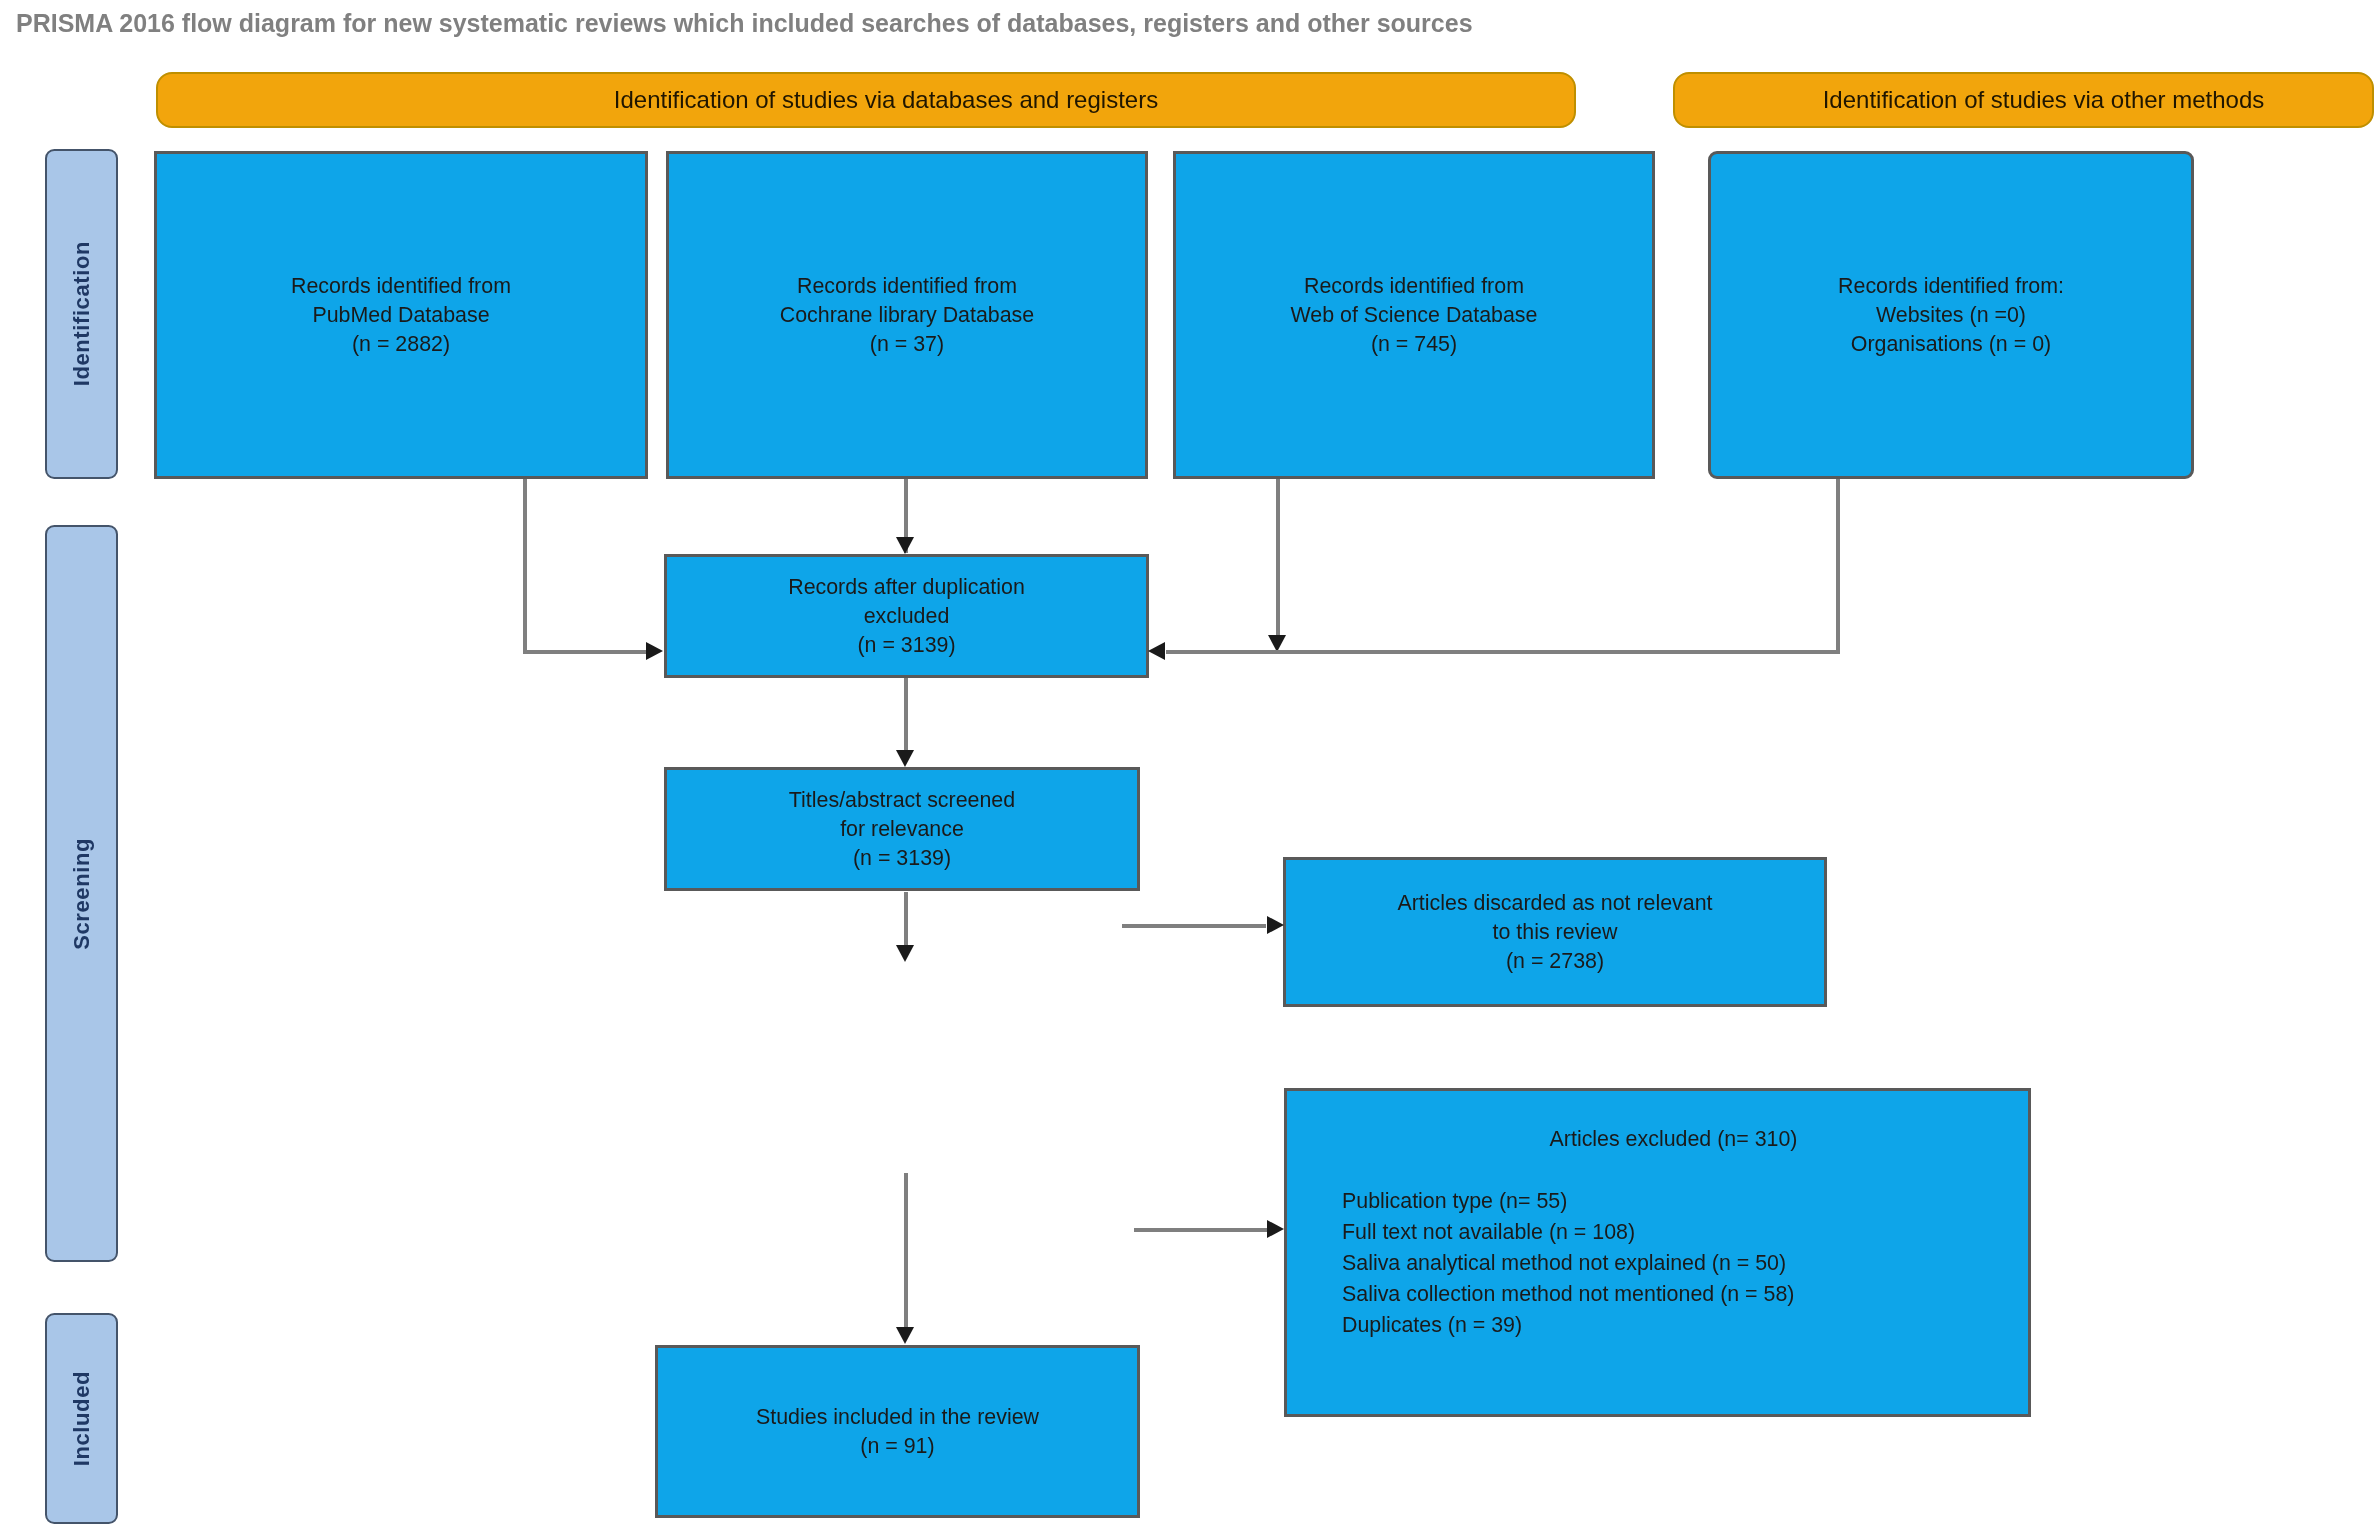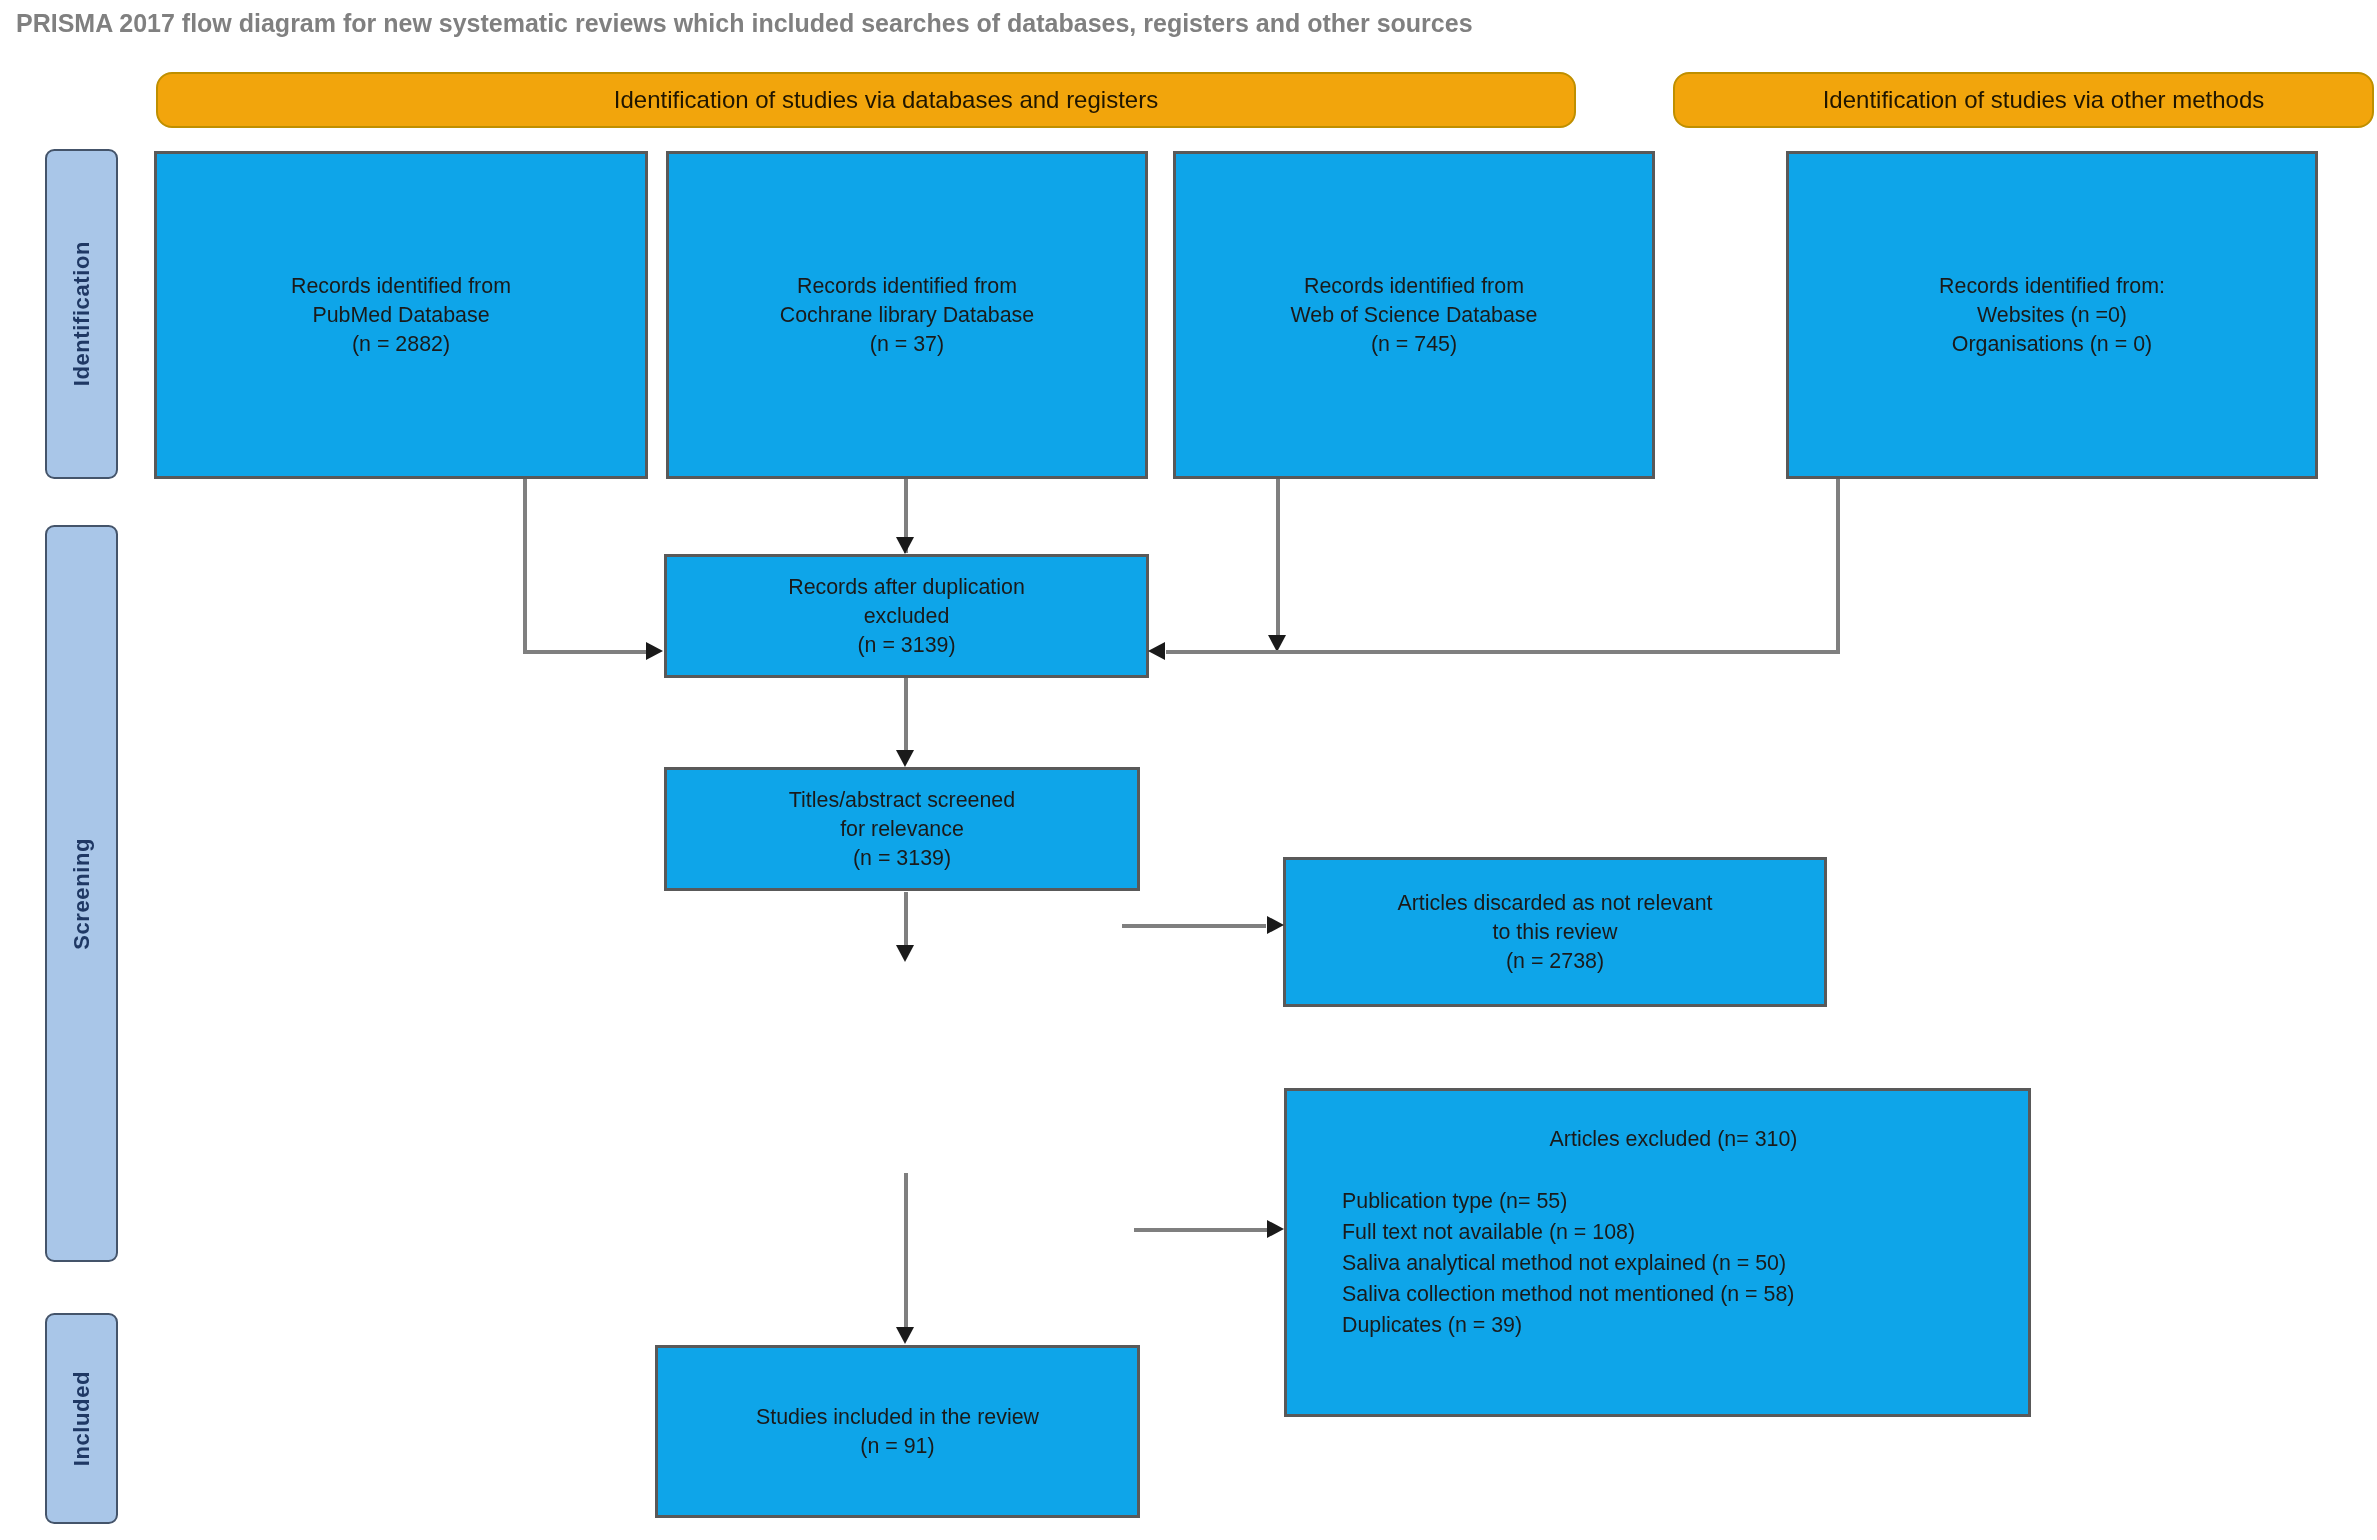--- a/index.html
+++ b/index.html
@@ -53,21 +53,21 @@
   .ah-left{  border-top:9.8px solid transparent; border-bottom:9.8px solid transparent;
              border-right:17.3px solid var(--arrow-head); }
   .ah-down{  border-left:9.8px solid transparent; border-right:9.8px solid transparent;
              border-top:17.3px solid var(--arrow-head); }
 </style>
 </head>
 <body>
 
 <div class="canvas">
 
-  <div class="title">PRISMA 2017 flow diagram for new systematic reviews which included searches of databases, registers and other sources</div>
+  <div class="title">PRISMA 2016 flow diagram for new systematic reviews which included searches of databases, registers and other sources</div>
 
   <div class="banner" style="left:156px; top:72px; width:1420px;">
     <span>Identification of studies via databases and registers</span>
   </div>
   <div class="banner" style="left:1673px; top:72px; width:701px;">
     <span>Identification of studies via other methods</span>
   </div>
 
   <div class="bar" style="top:149px; height:330px;">
     <span class="vtext">Identification</span>
@@ -93,21 +93,21 @@
       <div>(n = 37)</div>
     </div>
   </div>
   <div class="box" style="left:1173px; top:151px; width:482px; height:328px;">
     <div class="btxt">
       <div>Records identified from</div>
       <div>Web of Science Database</div>
       <div>(n = 745)</div>
     </div>
   </div>
-  <div class="box" style="left:1786px; top:151px; width:532px; height:328px;">
+  <div class="box" style="left:1708px; top:151px; width:486px; height:328px;border-radius:9px;">
     <div class="btxt">
       <div>Records identified from:</div>
       <div>Websites (n =0)</div>
       <div>Organisations (n = 0)</div>
     </div>
   </div>
 
   <div class="box" style="left:664px; top:554px; width:485px; height:124px;">
     <div class="btxt">
       <div>Records after duplication</div>

